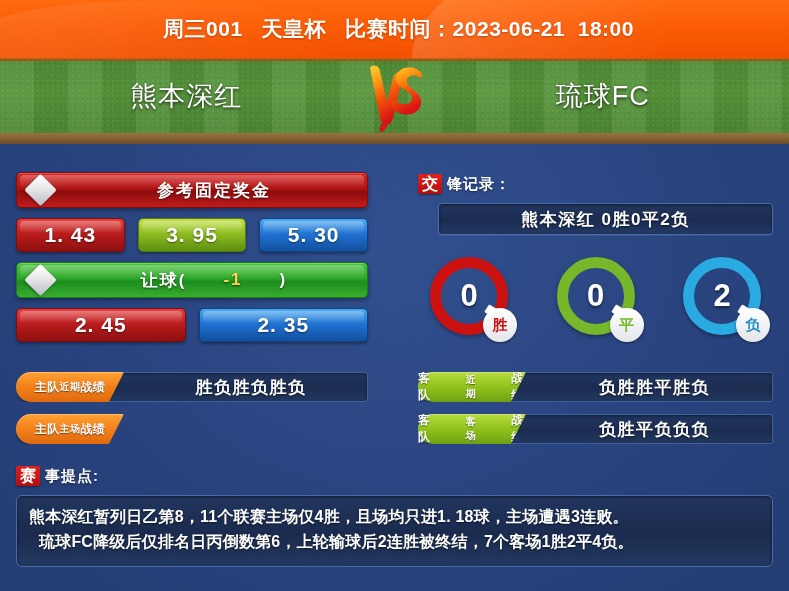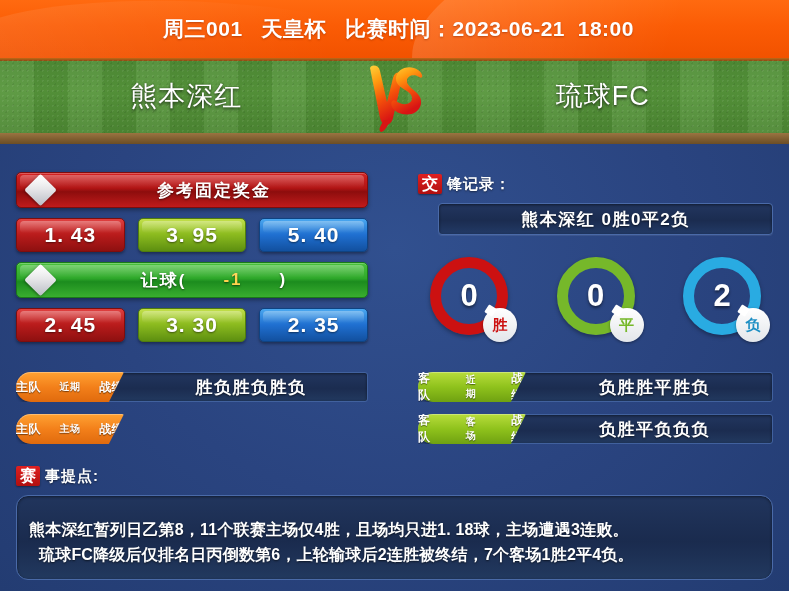--- a/index.html
+++ b/index.html
@@ -180,38 +180,38 @@
   .form-row{position:relative;height:30px;margin-bottom:12px;}
   .form-tag{
     position:absolute;left:0;top:0;height:30px;width:108px;
     display:flex;align-items:center;justify-content:center;
     color:#fff;font-size:12px;font-weight:bold;letter-spacing:.4px;
     border-radius:15px 2px 2px 15px;z-index:3;
     text-shadow:0 1px 1px rgba(0,0,0,.5);
     box-shadow:0 2px 3px rgba(0,0,0,.35),inset 0 1px 0 rgba(255,255,255,.3);
     clip-path:polygon(0 0,100% 0,86% 100%,0 100%);
   }
-  .tag-orange{background:linear-gradient(180deg,#ffa233 0%,#f3801a 50%,#e06a0d 100%);justify-content:space-between;}
+  .tag-orange{background:linear-gradient(180deg,#ffa233 0%,#f3801a 50%,#e06a0d 100%);}
   .tag-green{background:linear-gradient(180deg,#b8dd3c 0%,#8fc21c 50%,#6fa111 100%);gap:33px;}
   .form-tag .big{font-size:10px;}
   .form-bar{
     position:absolute;left:88px;right:0;top:0;height:30px;border-radius:3px;
     display:flex;align-items:center;justify-content:center;
     color:#fff;font-size:17px;font-weight:bold;letter-spacing:1.5px;
     background:linear-gradient(180deg,#22365f 0%,#1b2c50 55%,#22395f 100%);
     border:1px solid #41619e;
     box-shadow:inset 0 1px 3px rgba(0,0,0,.5);
     text-shadow:0 1px 2px rgba(0,0,0,.6);
     padding-left:30px;box-sizing:border-box;
   }
 
   
   .tips{position:absolute;left:16px;top:464px;width:757px;}
   .tips-box{
-    margin-top:6px;border-radius:12px;padding:22px 12px 11px;box-sizing:border-box;
+    margin-top:6px;border-radius:6px;padding:9px 12px 11px;box-sizing:border-box;
     background:linear-gradient(180deg,#1e3museum 0%,#1b2c50 100%);
     background:linear-gradient(180deg,#21355d 0%,#1a2b4e 55%,#22395f 100%);
     border:1px solid #4a6aa8;
     box-shadow:inset 0 1px 3px rgba(0,0,0,.5);
   }
   .tips-line{
     color:#fff;font-size:16px;font-weight:bold;line-height:1.55;
     letter-spacing:.2px;text-shadow:0 1px 2px rgba(0,0,0,.6);
   }
   .tips-line.indent{padding-left:10px;}
@@ -255,33 +255,32 @@
 
   <div class="col-left">
     <div class="bar bar-red">
       <span class="diamond"></span>
       <span>参考固定奖金</span>
     </div>
 
     <div class="odds-row">
       <div class="odd odd-red">1. 43</div>
       <div class="odd odd-green">3. 95</div>
-      <div class="odd odd-blue">5. 40</div>
+      <div class="odd odd-blue">5. 30</div>
     </div>
 
     <div class="bar bar-green">
       <span class="diamond"></span>
       <span>让球(</span>
         <span class="hl">-1</span>
         <span> )</span>
     </div>
 
     <div class="odds-row">
       <div class="odd odd-red">2. 45</div>
-      <div class="odd odd-green">3. 30</div>
       <div class="odd odd-blue">2. 35</div>
     </div>
   </div>
 
   <div class="col-right">
     <div class="sec-label">
       <span class="sec-badge">交</span>
       <span class="sec-text">锋记录：</span>
     </div>
 

